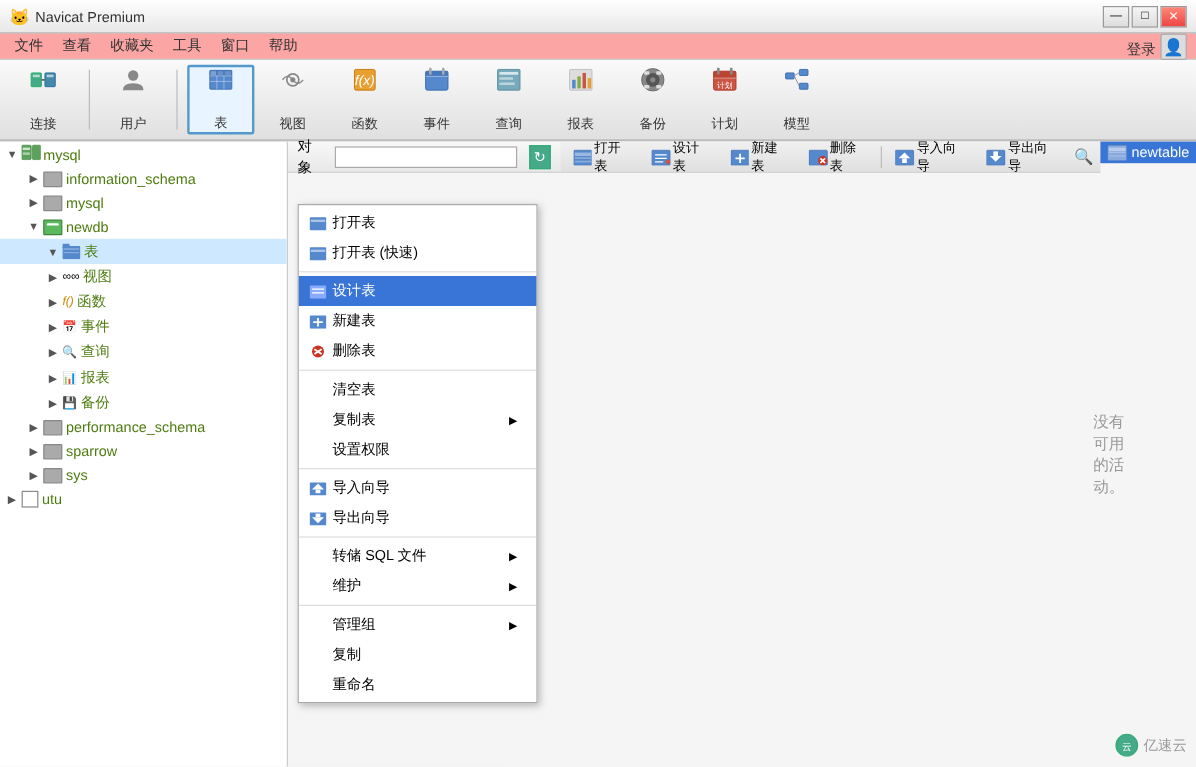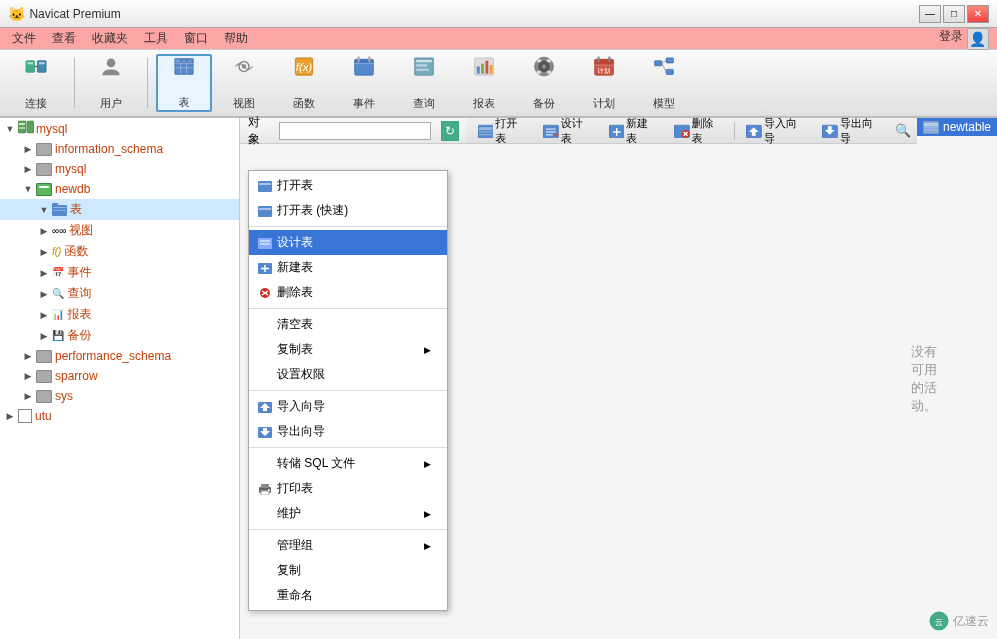--- a/index.html
+++ b/index.html
@@ -21,21 +21,21 @@
     .toolbar-separator { width: 1px; height: 50px; background: #bbb; margin: 0 4px; }
 
     
     #main { display: flex; height: calc(639px - 28px - 22px - 68px); }
 
     
     #sidebar { width: 240px; background: white; border-right: 1px solid #ccc; overflow-y: auto; }
     .tree-item { display: flex; align-items: center; padding: 2px 0; cursor: pointer; white-space: nowrap; }
     .tree-item.selected { background: #cde8ff; }
     .expand-icon { width: 16px; height: 16px; display: inline-flex; align-items: center; justify-content: center; font-size: 9px; color: #555; }
-    .tree-label { font-size: 12px; color: #c2410c; }
+    .tree-label { font-size: 12px; color: #4d7c0f; }
 
     
     #object-panel { flex: 1; display: flex; flex-direction: row; background: #f5f5f5; }
     #object-header { background: linear-gradient(to bottom, #f8f8f8, #e8e8e8); height: 26px; display: flex; align-items: center; padding: 0 8px; border-bottom: 1px solid #ccc; font-size: 12px; gap: 6px; }
     #object-search { flex: 1; height: 18px; border: 1px solid #aaa; font-size: 11px; padding: 0 4px; }
     #object-toolbar { background: linear-gradient(to bottom, #f0f0f0, #e0e0e0); height: 26px; display: flex; align-items: center; padding: 0 4px; border-bottom: 1px solid #ccc; gap: 2px; }
     .obj-btn { display: flex; align-items: center; gap: 2px; padding: 2px 6px; font-size: 11px; cursor: pointer; border: 1px solid transparent; border-radius: 2px; }
     #object-list { flex: 1; position: relative; }
     .no-activity { position: absolute; right: 60px; top: 50%; transform: translateY(-50%); font-size: 13px; color: #999; }
 
@@ -70,21 +70,21 @@
 
 <div id="menu-bar">
   <span class="menu-item">文件</span>
   <span class="menu-item">查看</span>
   <span class="menu-item">收藏夹</span>
   <span class="menu-item">工具</span>
   <span class="menu-item">窗口</span>
   <span class="menu-item">帮助</span>
   <div style="flex:1;"></div>
 
-  <div style="display:flex; align-items:flex-start; gap:4px; margin-right:4px;">
+  <div style="display:flex; align-items:flex-end; gap:4px; margin-right:4px;">
     <span style="font-size:12px; cursor:pointer; color:#333;">登录</span>
     <div style="width:22px; height:22px; background:#ddd; border:1px solid #aaa; border-radius:2px; display:flex; align-items:center; justify-content:center; font-size:14px;">👤</div>
   </div>
 </div>
 
 <div id="toolbar">
 
   <div class="toolbar-btn" style="width:60px;">
     <svg width="32" height="32" viewBox="0 0 32 32">
       <rect x="2" y="8" width="12" height="16" rx="1" fill="#4a8" stroke="#2a6" stroke-width="1"></rect>
@@ -496,31 +496,20 @@
     <span>导出向导</span>
   </div>
   <div class="ctx-separator"></div>
 
   <div class="ctx-item">
     <span class="ctx-icon"></span>
     <span>转储 SQL 文件</span>
     <span class="ctx-arrow">▶</span>
   </div>
 
-  <div class="ctx-item">
-    <span class="ctx-icon">
-      <svg width="14" height="12" viewBox="0 0 14 12">
-          <rect x="1" y="4" width="12" height="6" rx="1" fill="#666"></rect>
-          <rect x="3" y="1" width="8" height="4" fill="#888"></rect>
-          <rect x="3" y="8" width="8" height="4" fill="white" stroke="#aaa"></rect>
-          <circle cx="11" cy="7" r="1" fill="white"></circle>
-        </svg>
-    </span>
-    <span>打印表</span>
-  </div>
 
   <div class="ctx-item">
     <span class="ctx-icon"></span>
     <span>维护</span>
     <span class="ctx-arrow">▶</span>
   </div>
 
   <div class="ctx-separator"></div>
 
   <div class="ctx-item">

